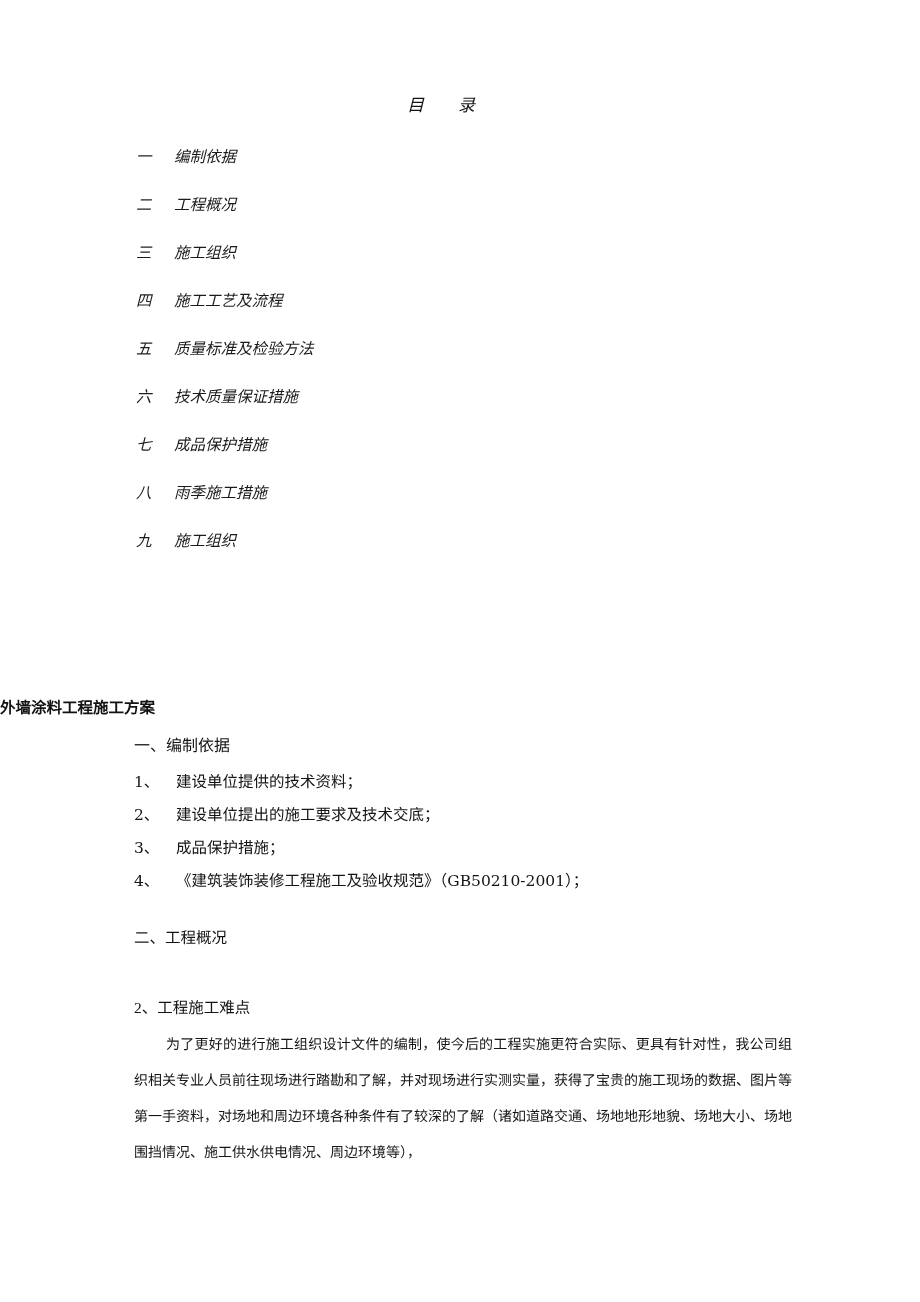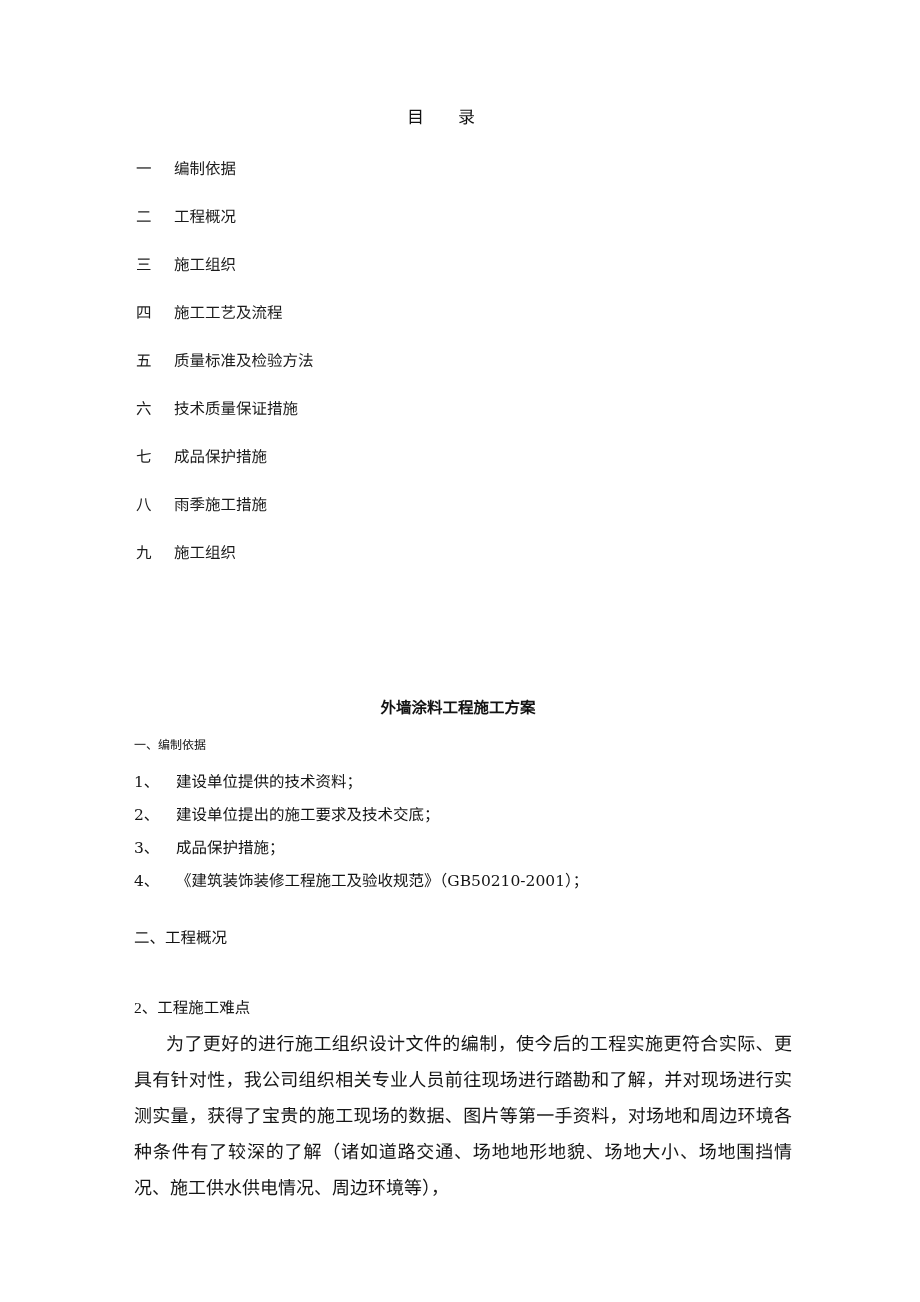--- a/index.html
+++ b/index.html
@@ -18,22 +18,23 @@
     height: 1302px;
     background: #ffffff;
     overflow: hidden;
     box-sizing: border-box;
   }
 
   
   .toc-block {
     position: absolute;
     left: 0;
-    top: 104px;
+    top: 92px;
     width: 888px;
+    font-style: italic;
   }
   .toc-title {
     text-align: center;
     font-size: 17px;
     line-height: 26px;
     letter-spacing: 0;
     color: #111;
     padding-right: 6px;
   }
   .toc-title .gap {
@@ -65,33 +66,33 @@
   }
 
   
   .doc-block {
     position: absolute;
     left: 0;
     top: 686px;
     width: 920px;
   }
   .doc-title {
-    text-align: center;
+    text-align: left;
     font-size: 15.5px;
     line-height: 24px;
     color: #131313;
     padding-right: 4px;
   }
   .doc-body {
     margin-left: 134px;
     margin-right: 128px;
     width: 658px;
   }
   .sec-head {
-    font-size: 12px;
+    font-size: 16px;
     line-height: 25px;
     margin-top: 13px;
     color: #141414;
   }
   .num-line {
     font-size: 15.5px;
     line-height: 21px;
     height: 33px;
     color: #141414;
     display: flex;
@@ -109,21 +110,21 @@
     font-size: 15.5px;
     line-height: 24px;
     color: #141414;
     font-family: Liberation Serif, serif;
   }
   .spacer-sm { height: 14px; }
   .spacer-md { height: 46px; }
   .spacer-lg { height: 22px; }
 
   .para {
-    font-size: 18px;
+    font-size: 14px;
     line-height: 36px;
     text-align: justify;
     text-justify: inter-ideograph;
     text-indent: 32px;
     color: #151515;
     margin-top: 6px;
   }
 </style>
 </head>
 <body>

